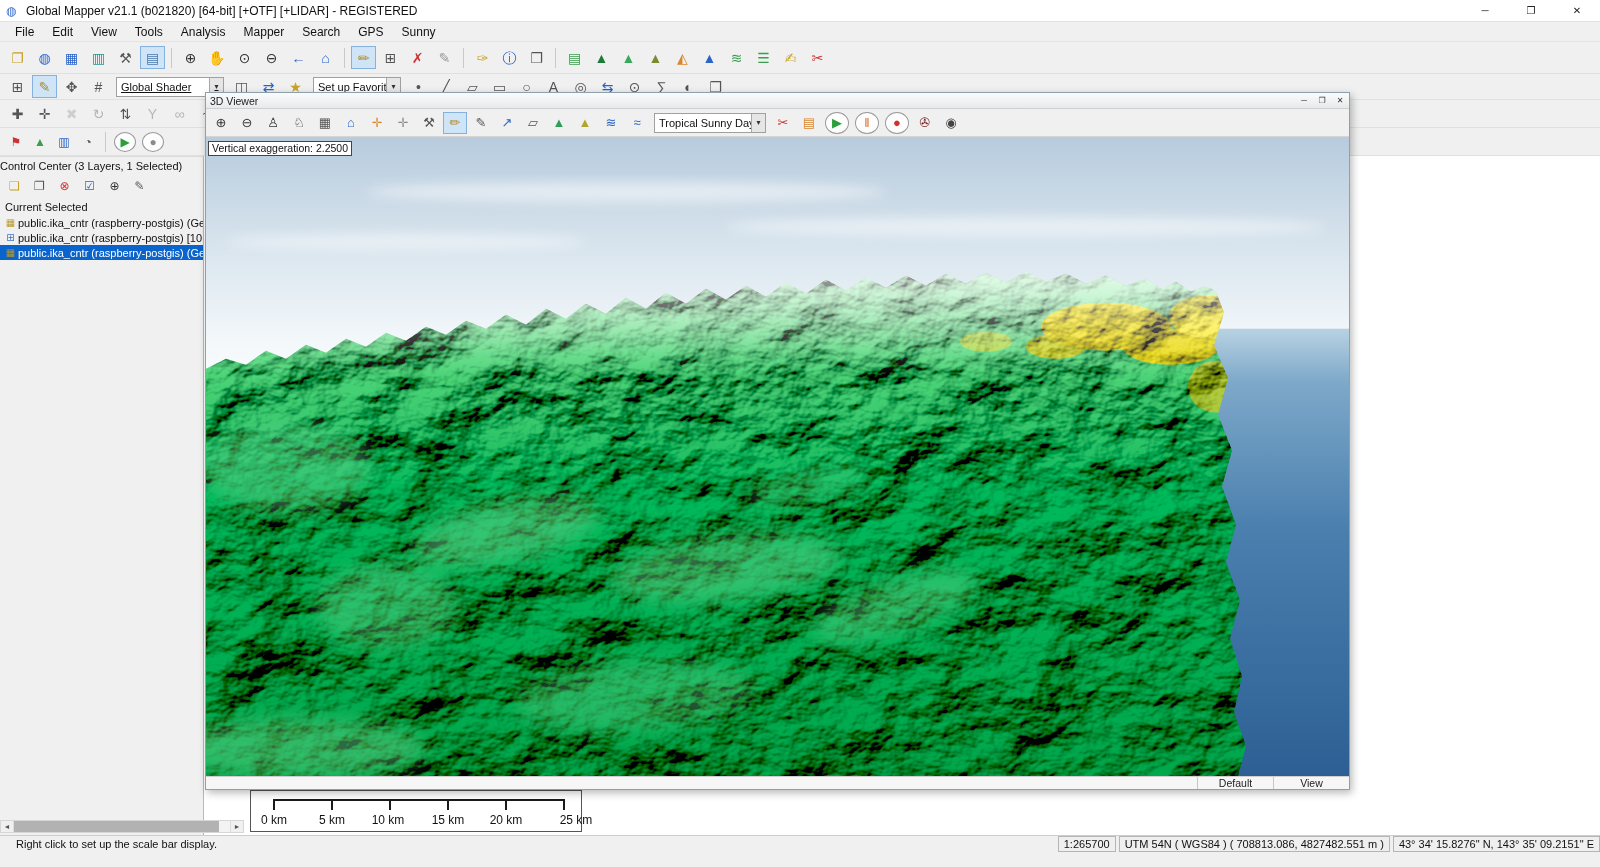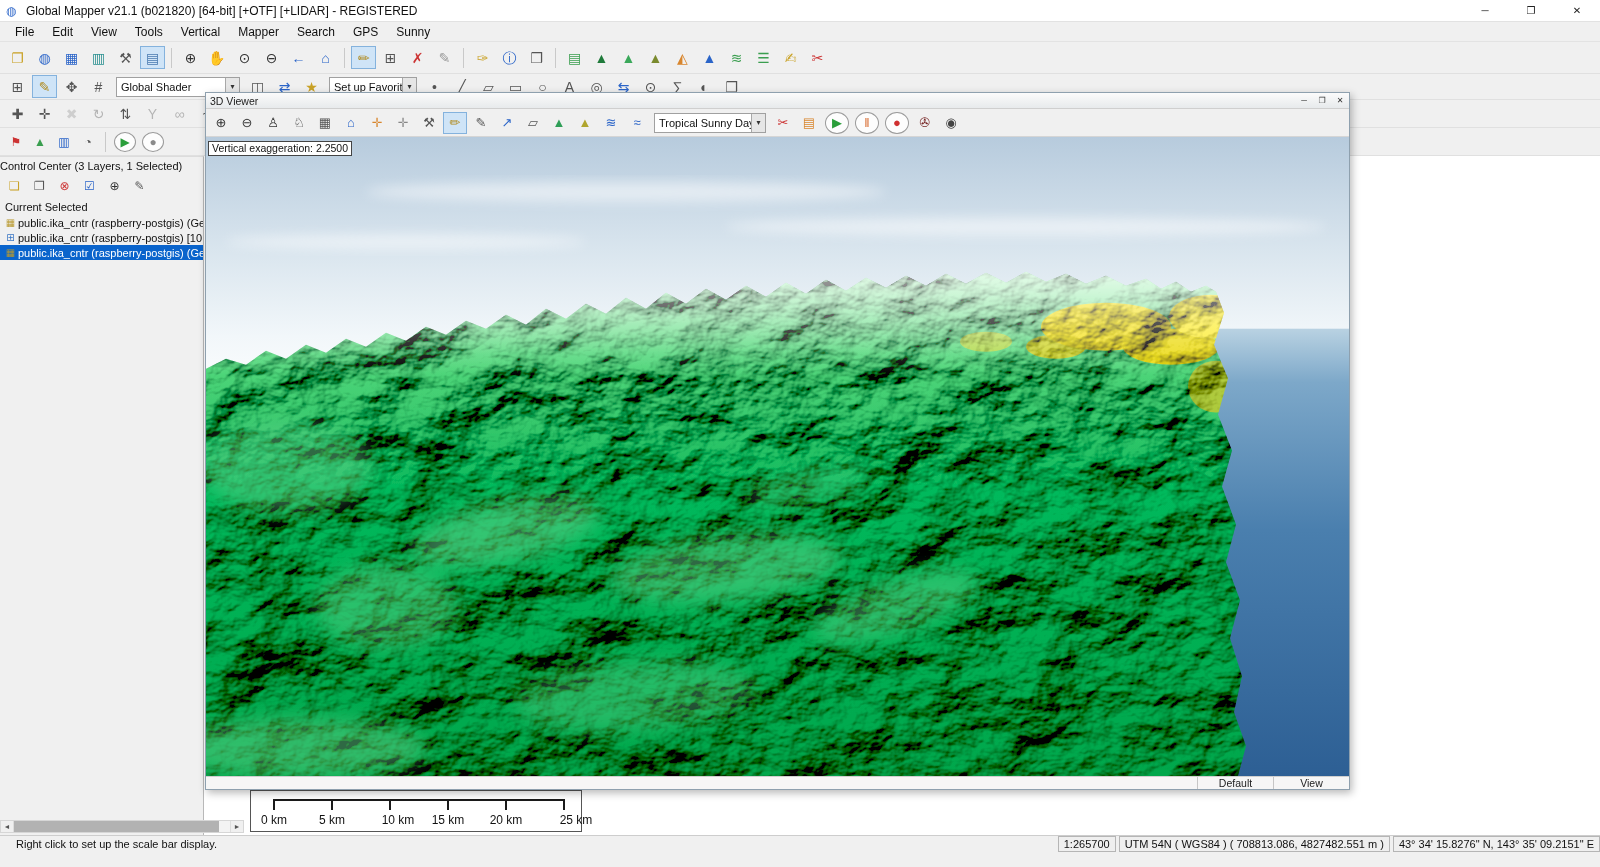--- a/index.html
+++ b/index.html
@@ -94,21 +94,21 @@
       <span class="win-ctl">❐</span>
       <span class="win-ctl">✕</span>
     </div>
   </div>
 
   <div class="menubar">
       <span class="menu-item">File</span>
       <span class="menu-item">Edit</span>
       <span class="menu-item">View</span>
       <span class="menu-item">Tools</span>
-      <span class="menu-item">Vertical</span>
+      <span class="menu-item">Analysis</span>
       <span class="menu-item">Mapper</span>
       <span class="menu-item">Search</span>
       <span class="menu-item">GPS</span>
       <span class="menu-item">Sunny</span>
     </div>
 
   <div class="toolbar row1">
       <span class="tbtn">
         <span class="tbglyph" style="color: rgb(201, 162, 39);">❐</span>
       </span>
@@ -207,21 +207,21 @@
       </span>
       <span class="tbtn pressed">
         <span class="tbglyph" style="color: rgb(176, 138, 30);">✎</span>
       </span>
       <span class="tbtn">
         <span class="tbglyph" style="color: rgb(85, 85, 85);">✥</span>
       </span>
       <span class="tbtn">
         <span class="tbglyph" style="color: rgb(85, 85, 85);">#</span>
       </span>
-      <span class="combo" style="width: 124px;">
+      <span class="combo" style="width: 108px; text-decoration: underline;">
         <span class="combo-label">Global Shader</span>
         <span class="combo-arrow">▾</span>
       </span>
       <span class="tbtn">
         <span class="tbglyph" style="color: rgb(85, 85, 85);">◫</span>
       </span>
       <span class="tbtn">
         <span class="tbglyph" style="color: rgb(42, 100, 200);">⇄</span>
       </span>
       <span class="tbtn">
@@ -323,21 +323,21 @@
     </div>
 
   <div class="map-area">
     <div class="scalebar">
         <div class="sb-line" style="width: 290px;"></div>
         <div class="sb-tick" style="left: 22px;"></div>
         <div class="sb-label" style="left: 2px;">0 km</div>
         <div class="sb-tick" style="left: 80px;"></div>
         <div class="sb-label" style="left: 60px;">5 km</div>
         <div class="sb-tick" style="left: 138px;"></div>
-        <div class="sb-label" style="left: 126px;">10 km</div>
+        <div class="sb-label" style="left: 116px;">10 km</div>
         <div class="sb-tick" style="left: 196px;"></div>
         <div class="sb-label" style="left: 176px;">15 km</div>
         <div class="sb-tick" style="left: 254px;"></div>
         <div class="sb-label" style="left: 234px;">20 km</div>
         <div class="sb-tick" style="left: 312px;"></div>
         <div class="sb-label" style="left: 304px;">25 km</div>
       </div>
   </div>
 
   <div class="panel">

